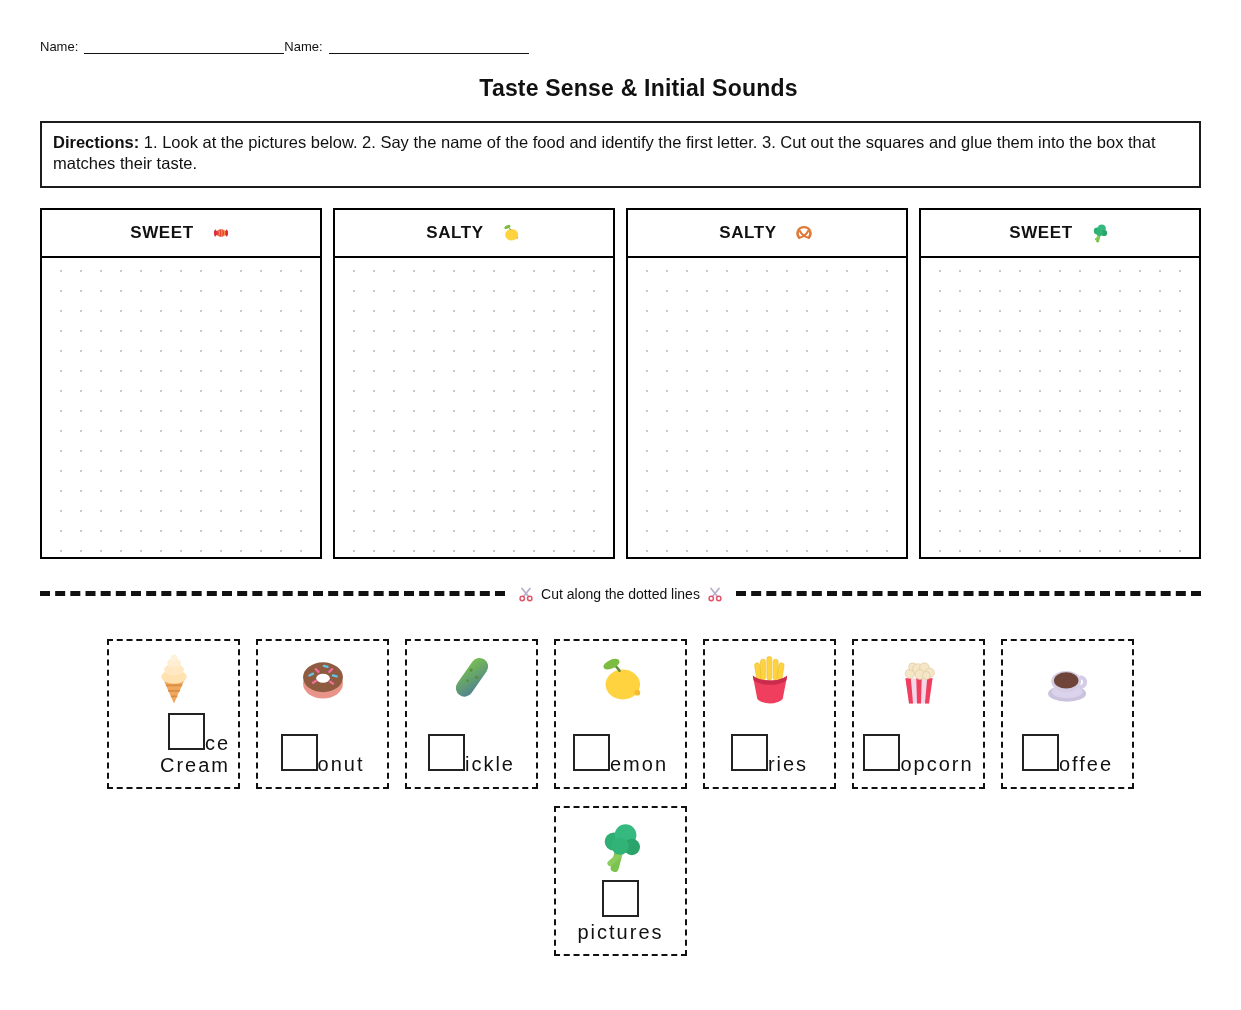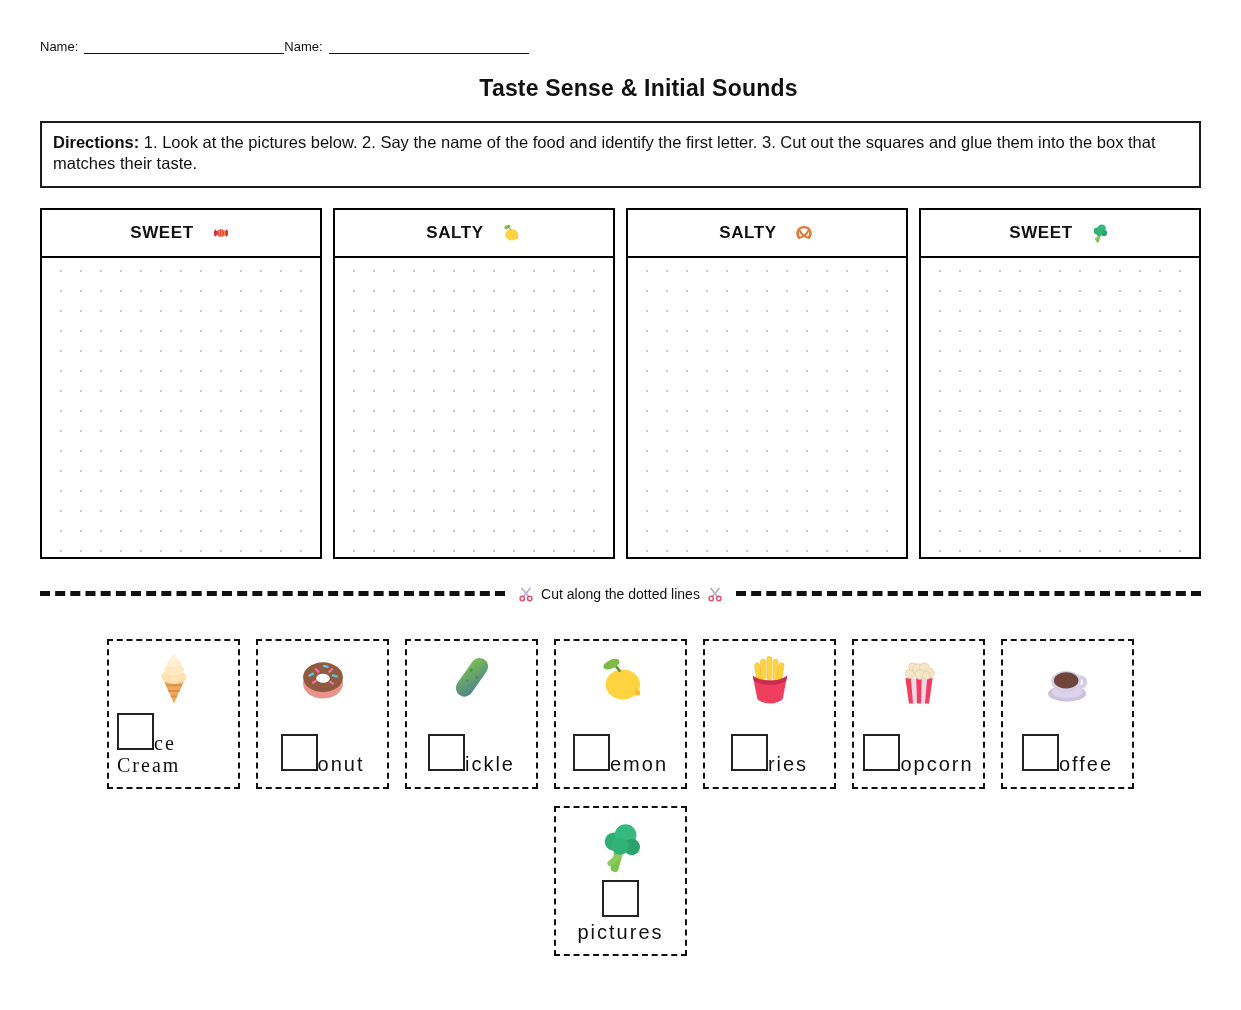--- a/index.html
+++ b/index.html
@@ -24,21 +24,21 @@
   .cut-row { display:flex; align-items:center; gap:13px; margin:27px 40px 0 40px; }
   .cut-dash { flex:1; border-top:5px dashed #111; height:0; }
   .cut-text { font-size:14px; display:flex; align-items:center; gap:7px; white-space:nowrap; }
   .s-icon { width:16px; height:16px; }
   .cards-row { display:flex; justify-content:center; gap:16px; margin-top:37px; }
   .cut-card { width:133px; height:150px; box-sizing:border-box; border:2.5px dashed #111;
     display:flex; flex-direction:column; padding:5px 8px 11px 8px; }
   .card-icon { text-align:center; margin-top:5px; }
   .card-icon svg { width:58px; height:58px; }
   .card-label { margin-top:auto; text-align:center; font-size:20px; letter-spacing:2px; line-height:1.12; }
-  .card-label.left { text-align:left;font-family:Liberation Serif, serif; }
+  .card-label.left { text-align:right; }
   .letter-box { display:inline-block; width:33px; height:33px; border:2px solid #222; background:#fff; }
   .broccoli-row { display:flex; justify-content:center; margin-top:17px; }
   .sprite { position:absolute; width:0; height:0; overflow:hidden; }
   b { font-weight:bold; }
 </style>
 </head>
 <body>
 
 <svg class="sprite" aria-hidden="true">
   <defs>

